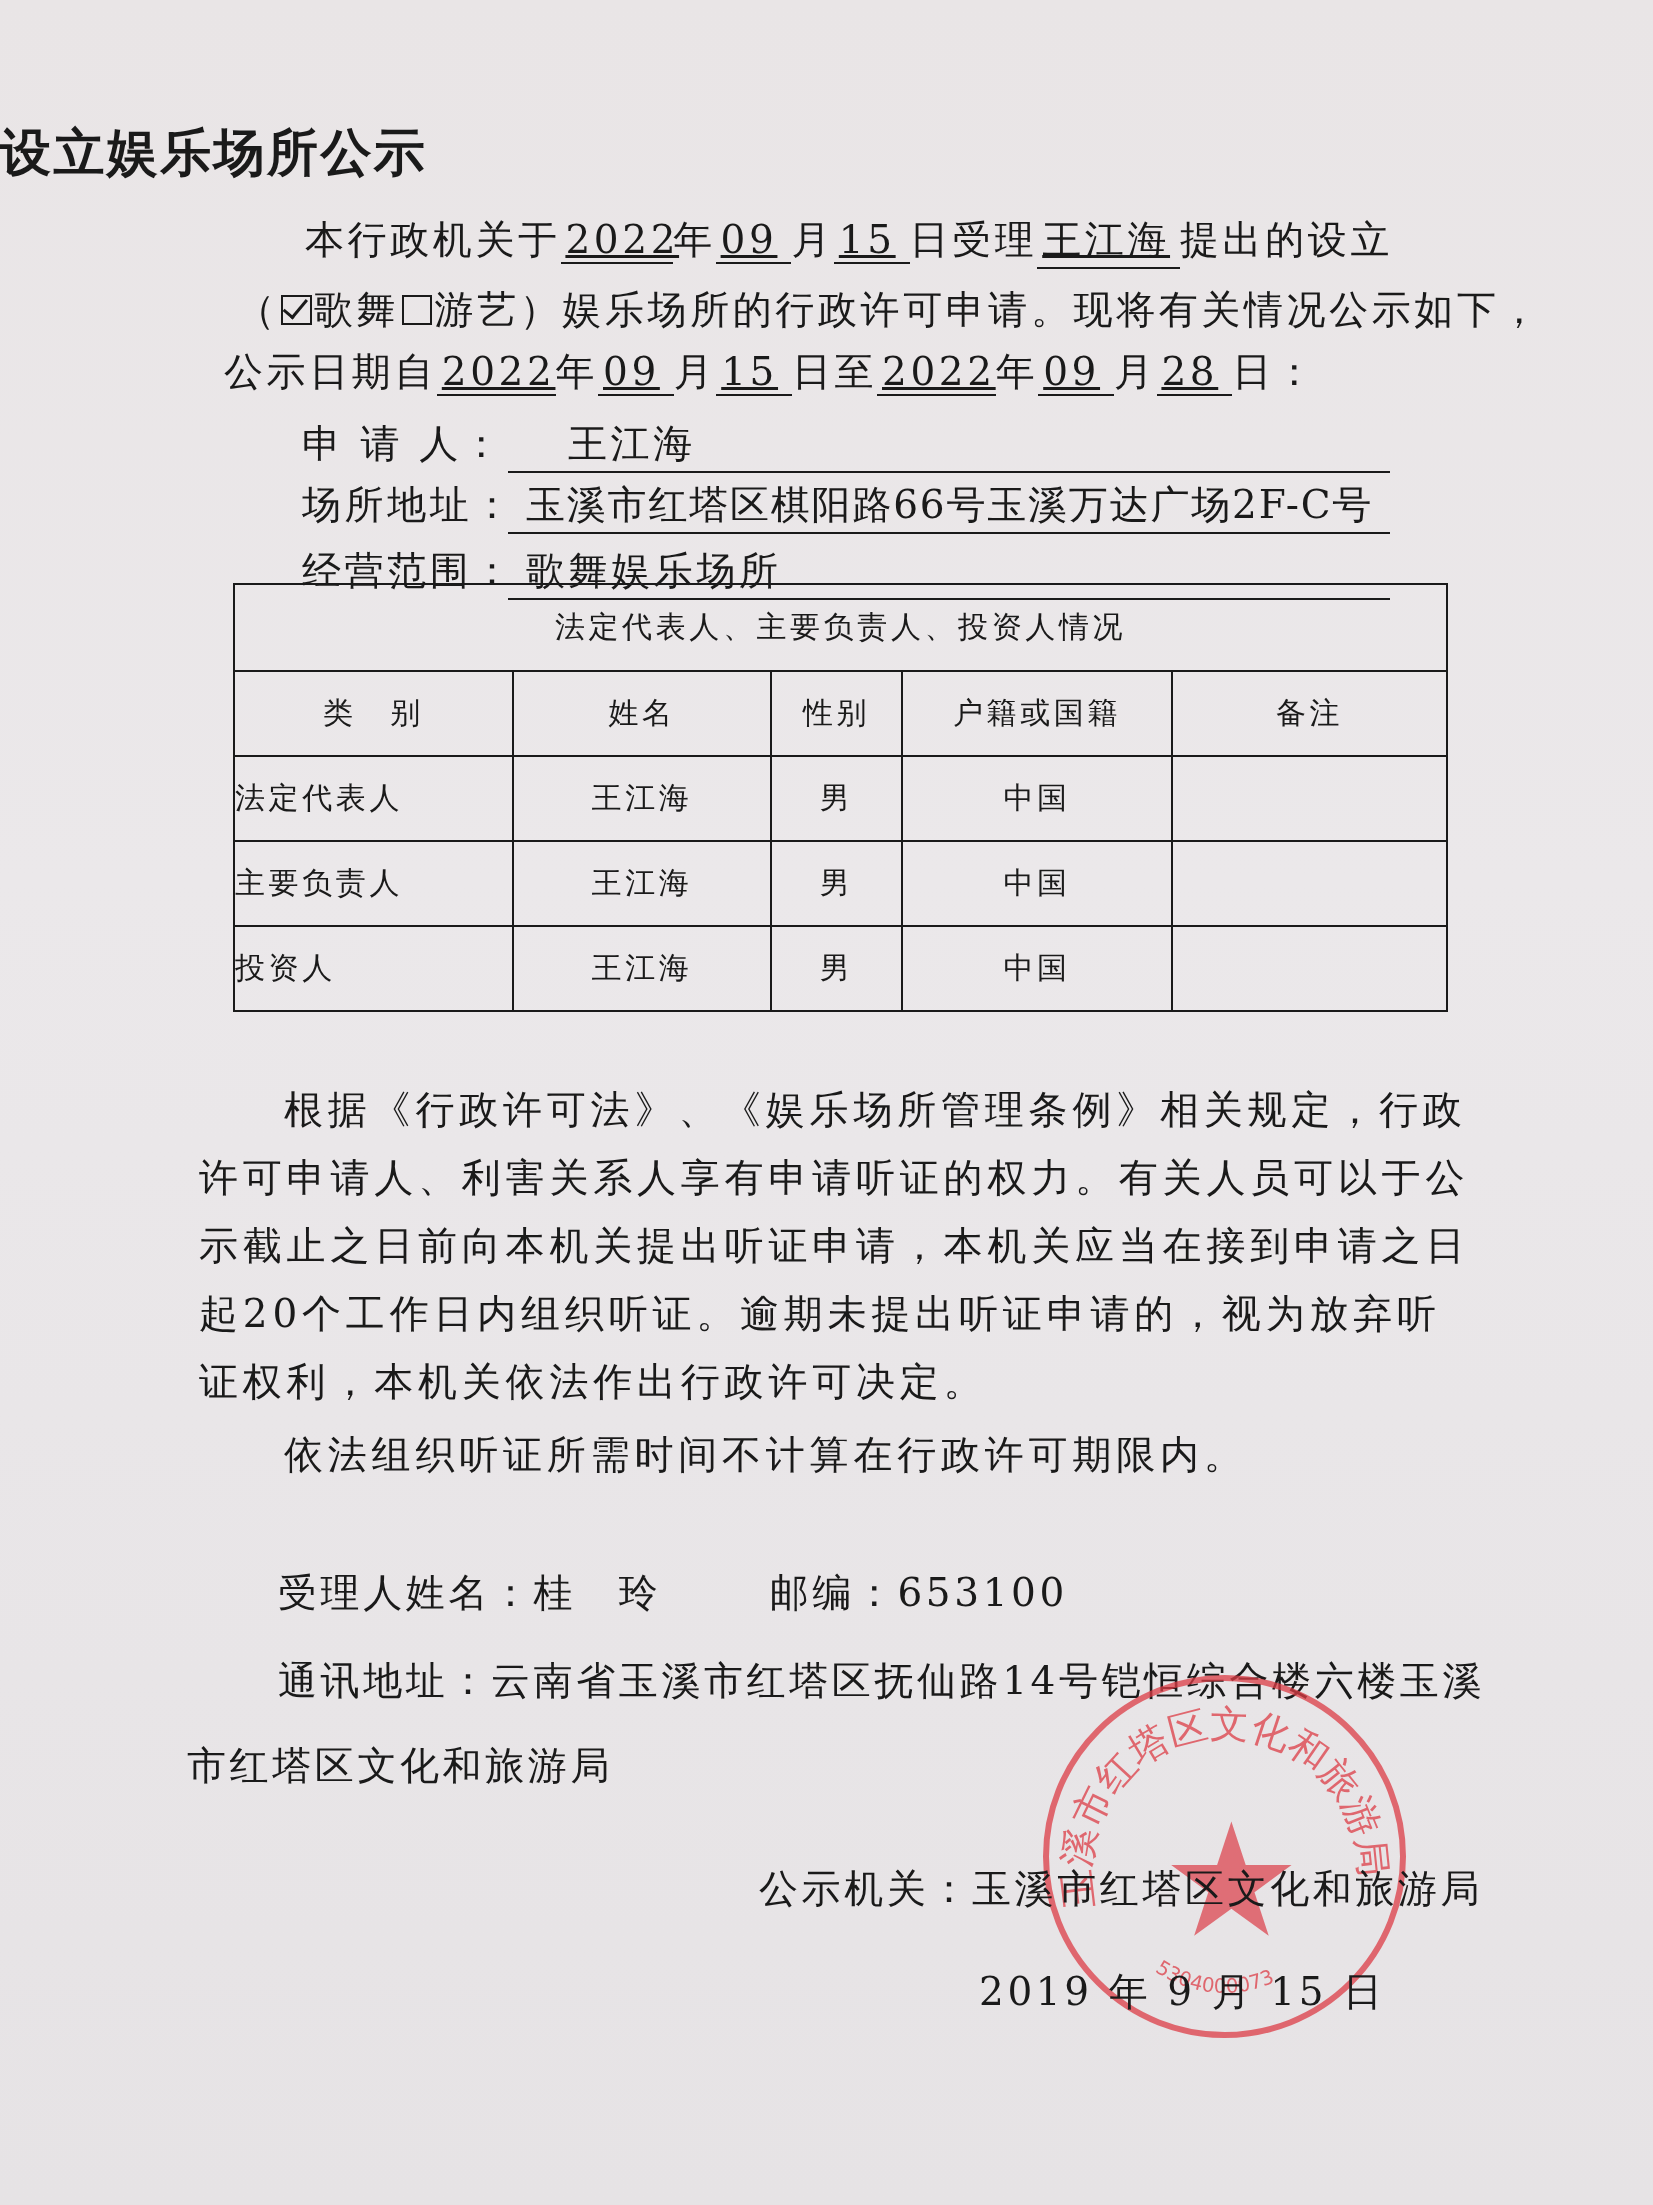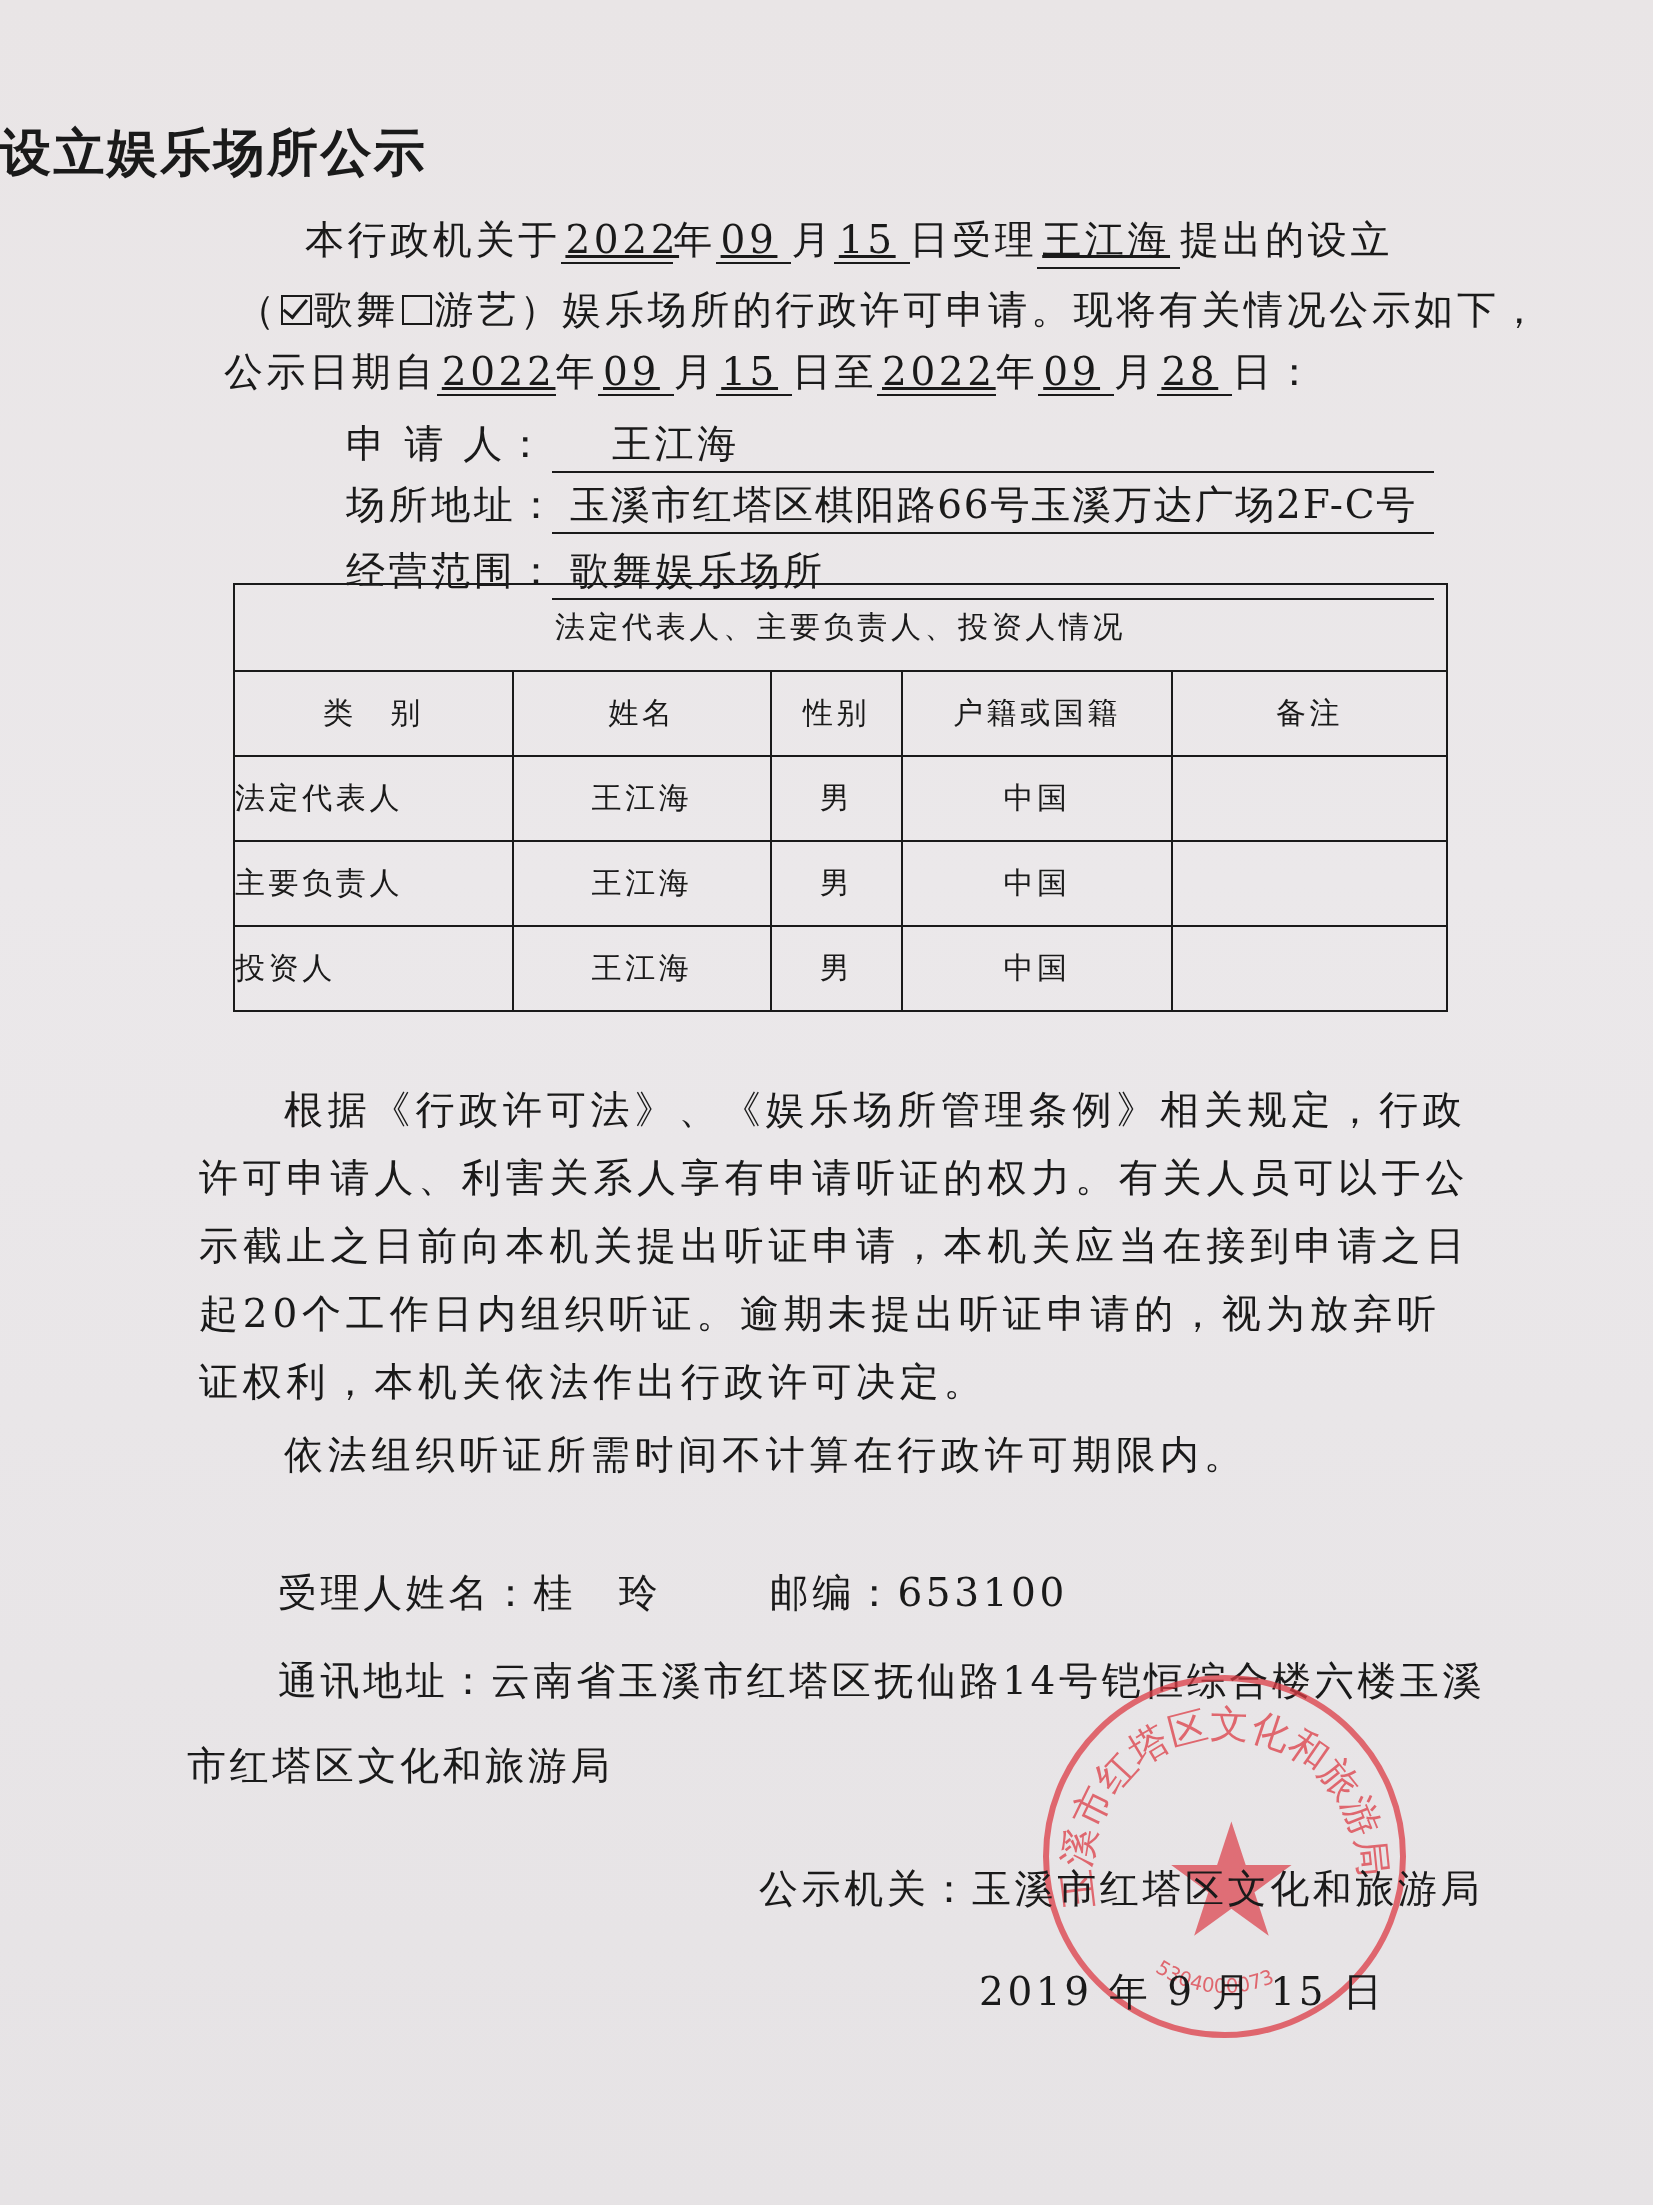--- a/index.html
+++ b/index.html
@@ -20,21 +20,21 @@
   .line { position: absolute; font-size: 39px; white-space: nowrap; letter-spacing: 3.6px; }
   .u { border-bottom: 2.4px solid #1a1a1a; display: inline-block; text-align: left; padding: 0 4.8px; text-decoration: underline; }
   .checkbox {
     display: inline-block; width: 26.6px; height: 26.6px; border: 2.4px solid #1a1a1a;
     vertical-align: -2.4px; position: relative; margin: 0 2.4px;
   }
   .checkbox.checked::after {
     content: ""; position: absolute; left: 6px; top: -2.4px; width: 9.7px; height: 20.6px;
     border-right: 3px solid #1a1a1a; border-bottom: 3px solid #1a1a1a; transform: rotate(40deg);
   }
-  .field-label { display: inline-block; width: 206px; margin-left: 44px; }
+  .field-label { display: inline-block; width: 206px; }
   .field-value { display: inline-block; border-bottom: 2.4px solid #1a1a1a; width: 864px; padding-left: 18px; }
   table.info {
     position: absolute; left: 233px; top: 583px; width: 1215px;
     border-collapse: collapse; font-size: 30px; letter-spacing: 3.6px;
   }
   table.info td { border: 2.4px solid #1a1a1a; height: 81px; text-align: center; }
   table.info td.left { text-align: left; padding-left: 0; }
   table.info tr.caption td { height: 83px; }
   .para { position: absolute; left: 199px; width: 1282px; font-size: 39px; line-height: 68px; letter-spacing: 4.8px; text-indent: 85px; }
   .stamp {

